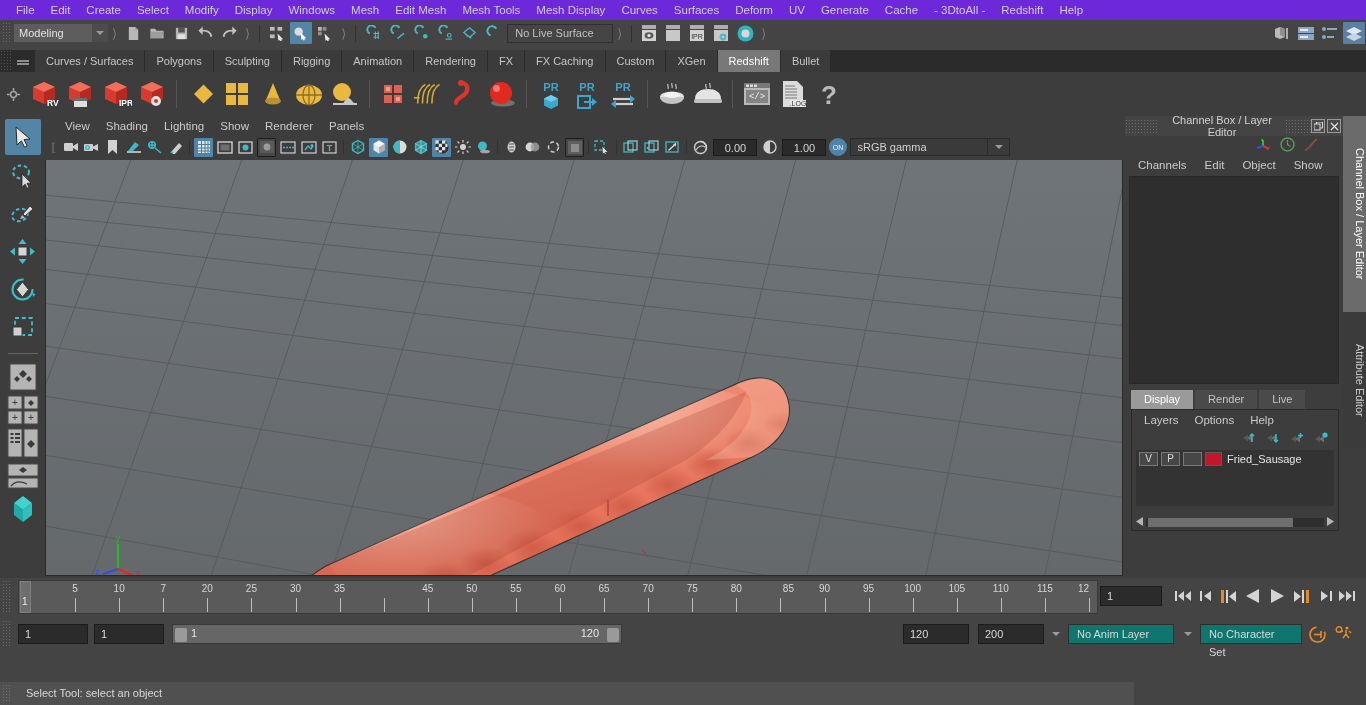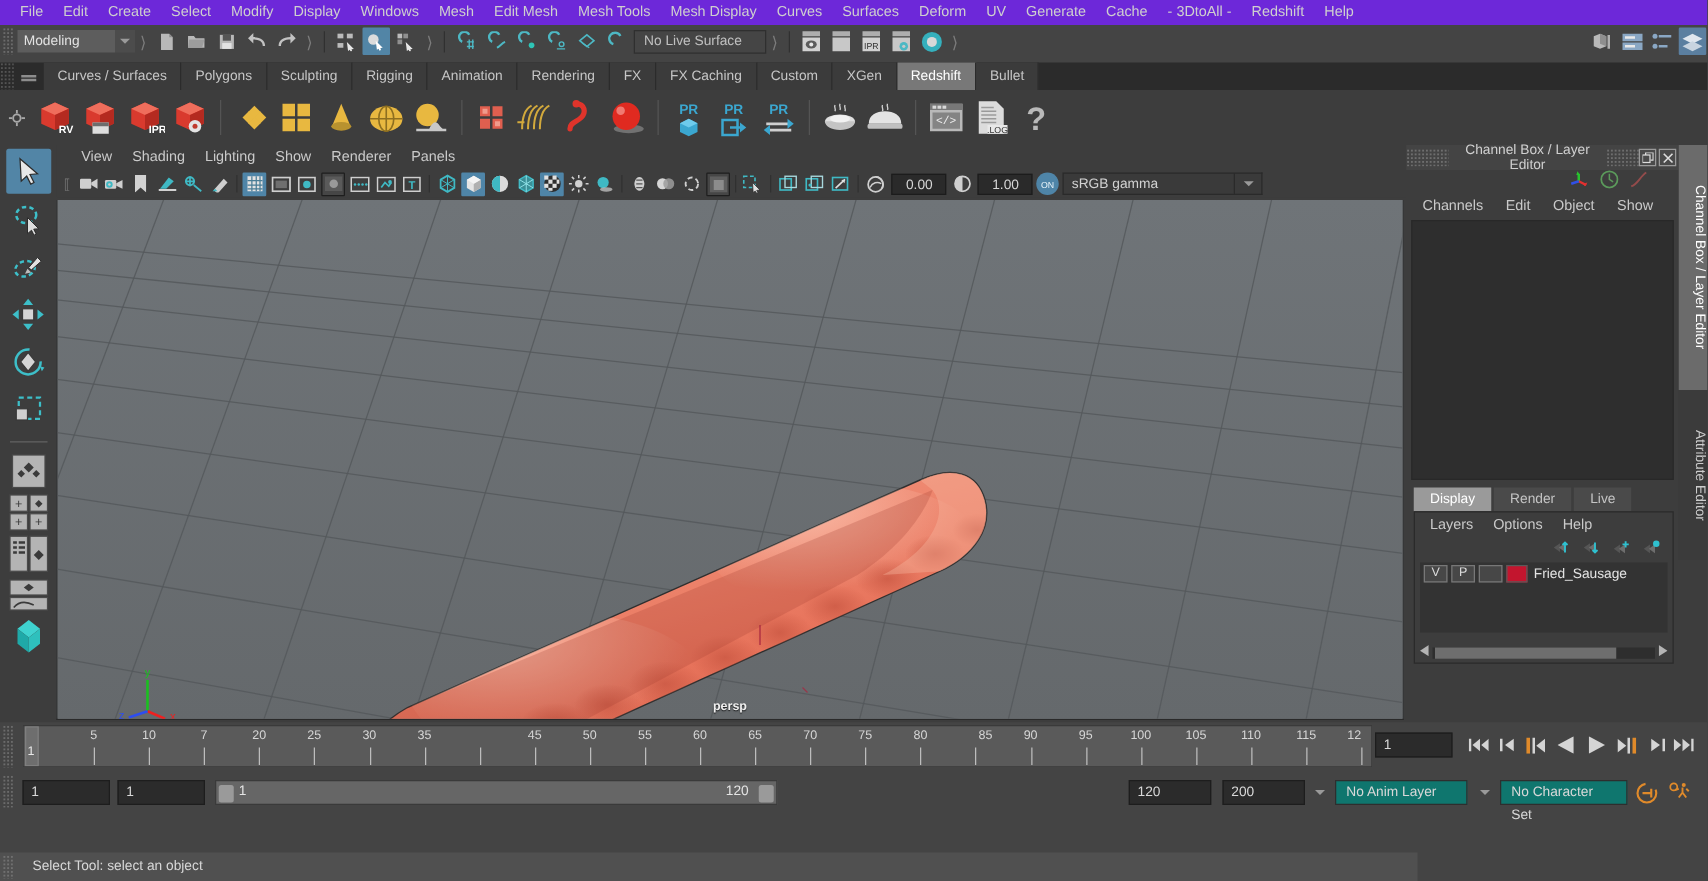--- a/index.html
+++ b/index.html
@@ -1073,21 +1073,20 @@
 
       <g>
         <path d="M72 409 L72 384" stroke="#19c21e" stroke-width="2"></path>
         <path d="M72 409 L86 415" stroke="#ee2020" stroke-width="2"></path>
         <path d="M72 409 L57 414" stroke="#2d4df0" stroke-width="2"></path>
         <text x="72" y="381" font-size="9" fill="#19c21e" text-anchor="middle" font-family="Liberation Sans">y</text>
         <text x="90" y="416" font-size="9" fill="#ee2020" font-family="Liberation Sans">x</text>
         <text x="49" y="415" font-size="9" fill="#2d4df0" font-family="Liberation Sans">z</text>
       </g>
     </svg>
-    <div class="vp-label">persp</div>
   </div>
 
   <div class="rightpanel">
     <div class="rp-title">
       <div class="rp-dots"></div>
       <div class="rp-titletext">Channel Box / Layer Editor</div>
       <div class="rp-dots" style="width:26px;"></div>
       <div class="rp-winbtn">
         <svg width="9" height="9" viewBox="0 0 9 9">
             <rect x="0" y="2" width="6" height="6" fill="none" stroke="#ddd"></rect>

